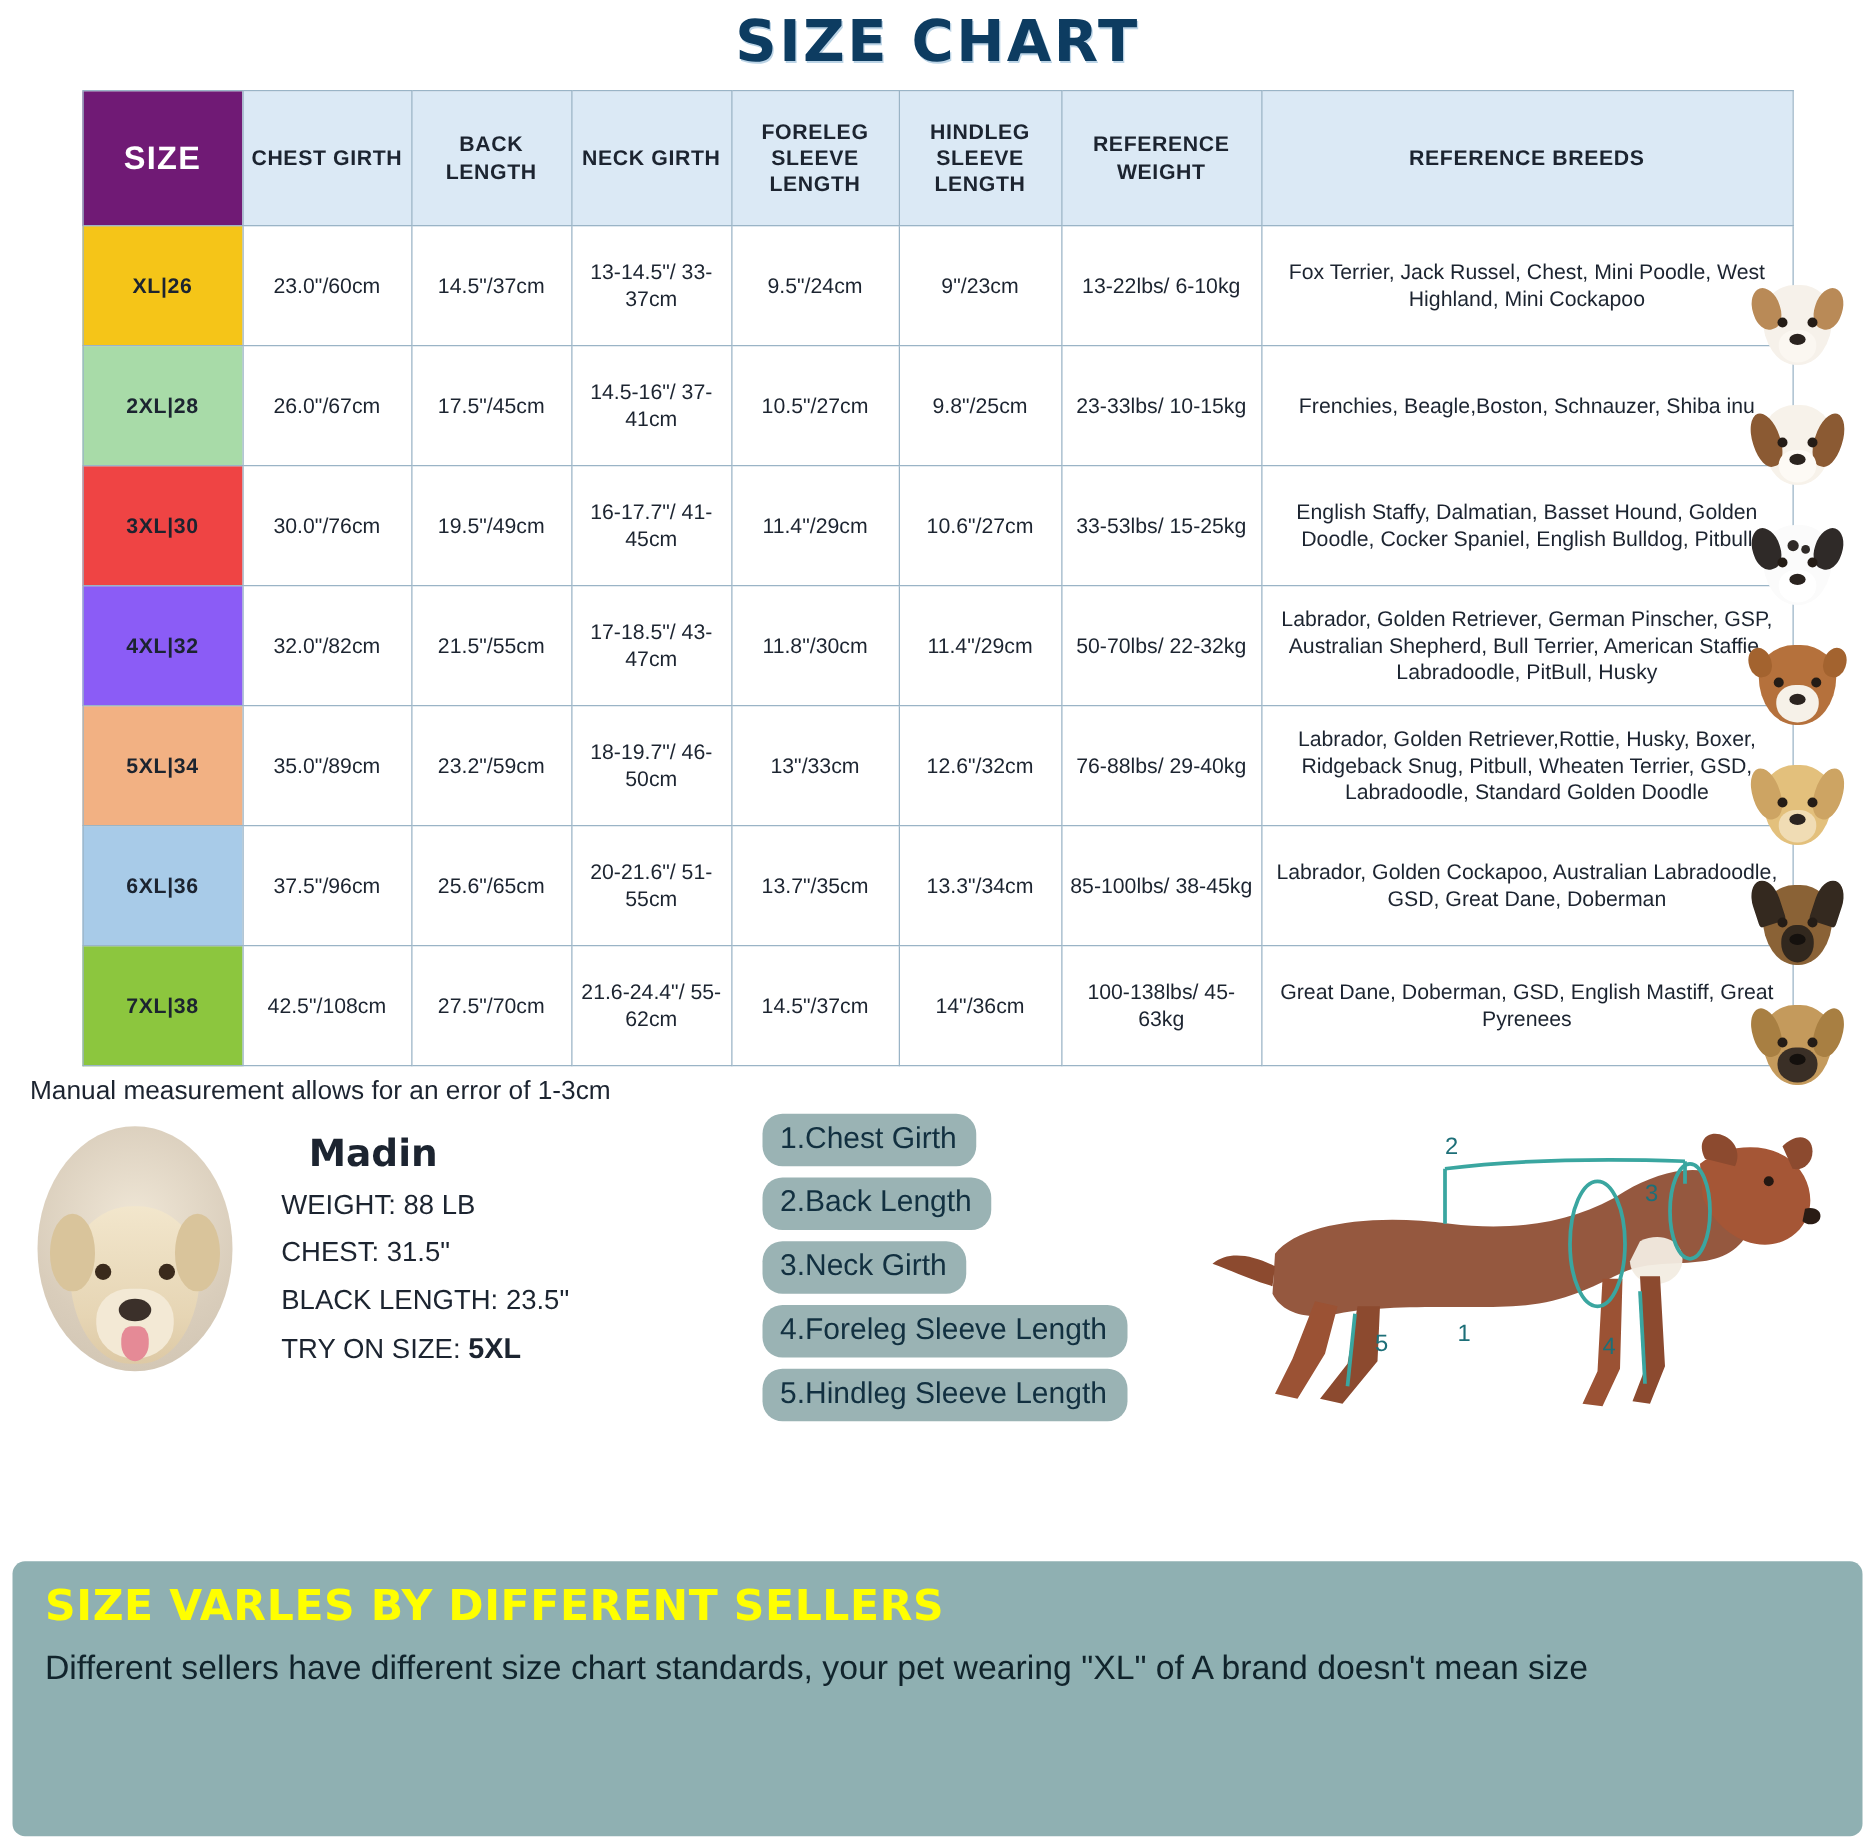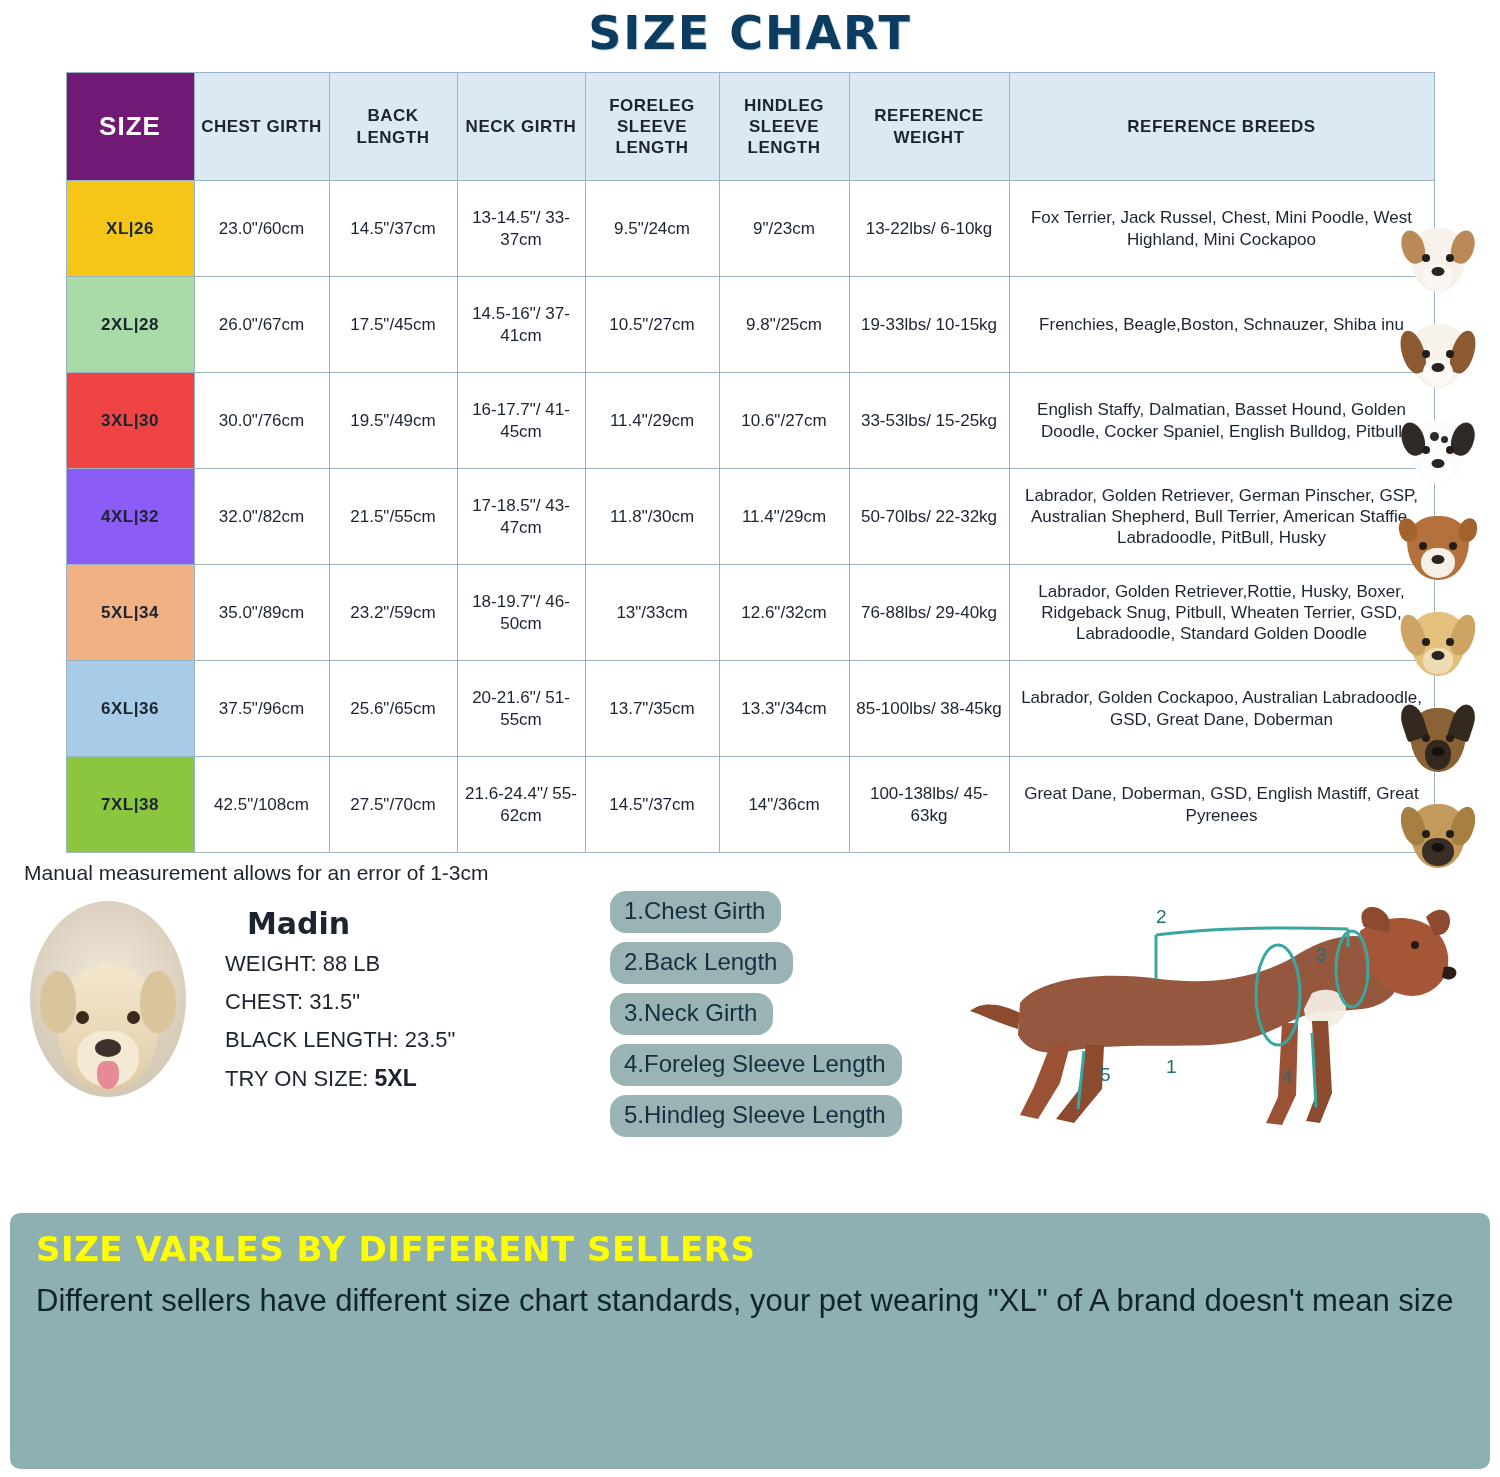--- a/index.html
+++ b/index.html
@@ -171,36 +171,36 @@
   }
   .pill-wrap { display:block; }
 
   
   .dog-illo { position:absolute; right:10px; top:-8px; width:520px; height:300px; }
 
   
   .banner {
     position:absolute;
     left:10px; right:10px; bottom:8px;
-    height:256px;
+    height:220px;
     background:#8fb0b2;
     border-radius:10px;
     padding:14px 22px;
   }
   .banner-title {
     color:#ffff00;
     font-size:34px;
     font-weight:bold;
     letter-spacing:0.5px;
     font-family:"DejaVu Sans", sans-serif;
     margin:2px 0 12px 4px;
   }
   .banner-body {
     color:#11242c;
-    font-size:31px;
+    font-size:27px;
     line-height:1.30;
     margin-left:4px;
   }
   .banner-body .hl { color:#ffff00; font-weight:bold; }
 </style>
 </head>
 <body>
 
 <div class="page">
 
@@ -240,21 +240,21 @@
         <td>13-22lbs/ 6-10kg</td>
         <td class="breeds">Fox Terrier, Jack Russel, Chest, Mini Poodle, West Highland, Mini Cockapoo</td>
       </tr>
       <tr>
         <td class="sizecell" style="background:#a8dba8">2XL|28</td>
         <td>26.0"/67cm</td>
         <td>17.5"/45cm</td>
         <td>14.5-16"/ 37-41cm</td>
         <td>10.5"/27cm</td>
         <td>9.8"/25cm</td>
-        <td>19-33lbs/ 10-15kg</td>
+        <td>23-33lbs/ 10-15kg</td>
         <td class="breeds">Frenchies, Beagle,Boston, Schnauzer, Shiba inu</td>
       </tr>
       <tr>
         <td class="sizecell" style="background:#ef4444">3XL|30</td>
         <td>30.0"/76cm</td>
         <td>19.5"/49cm</td>
         <td>16-17.7"/ 41-45cm</td>
         <td>11.4"/29cm</td>
         <td>10.6"/27cm</td>
         <td>33-53lbs/ 15-25kg</td>

